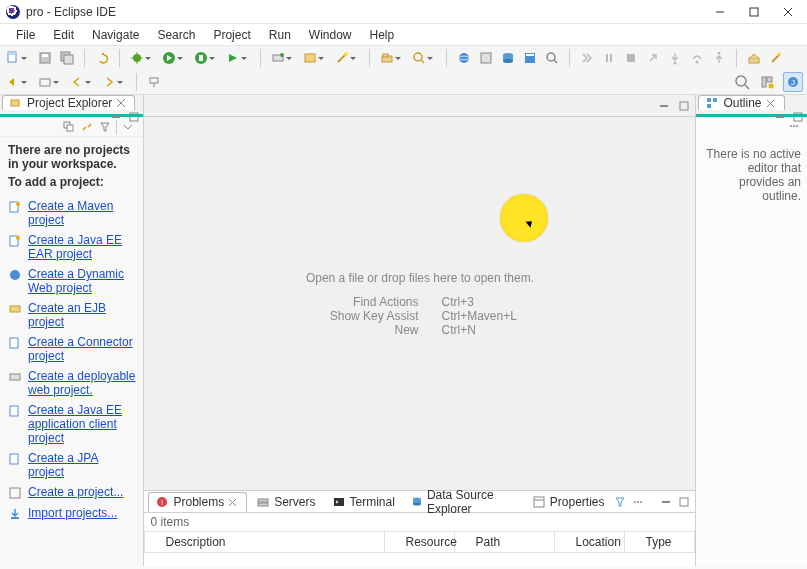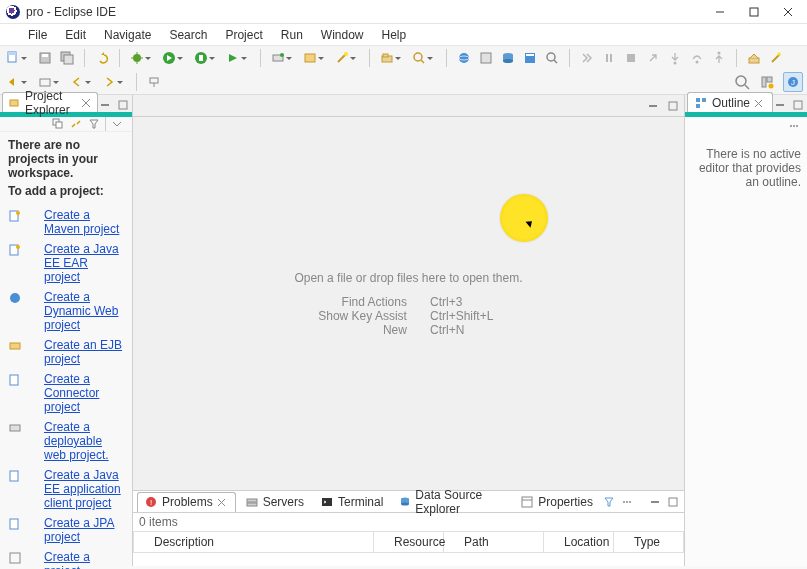--- a/index.html
+++ b/index.html
@@ -19,21 +19,21 @@
     background: #fff; border-bottom: 1px solid #e5e5e5;
   }
   .titlebar .app-icon { width: 14px; height: 14px; margin-right: 6px;
     background: radial-gradient(circle at 40% 40%, #6b3a9b 3px, #fff 3px 5px, #1b2a78 5px 7px); border-radius:50%; }
   .titlebar .title { flex: 1; font-size: 12px; color:#333; }
   .titlebar .win-controls { display:flex; gap:8px; }
   .win-btn { width:26px; height:20px; display:flex; align-items:center; justify-content:center; cursor:pointer; }
   .win-btn svg { stroke:#333; }
   
   .menubar {
-    height: 22px; display:flex; align-items:center; gap:2px; padding:0 20px;
+    height: 22px; display:flex; align-items:center; gap:2px; padding:0 8px;
     background:#fff; border-bottom:1px solid #e5e5e5;
   }
   .menubar .menu-item { padding:2px 8px; cursor:pointer; }
   
   .toolbars { background:#f5f5f5; border-bottom:1px solid #dcdcdc; }
   .toolbar-row { height:24px; display:flex; align-items:center; gap:4px; padding:2px 4px; }
   .tbtn { width:18px; height:18px; display:flex; align-items:center; justify-content:center;
     border:1px solid transparent; border-radius:2px; cursor:pointer; position:relative; }
   .tbtn.dd::after { content:""; position:absolute; right:-6px; top:7px; border:3px solid transparent; border-top-color:#666; }
   .tbtn-wrap { display:flex; align-items:center; margin-right:10px; }
@@ -42,39 +42,39 @@
   .toolbar-right { margin-left:auto; display:flex; align-items:center; gap:6px; }
   .persp-btn { width:20px; height:20px; display:flex; align-items:center; justify-content:center; border:1px solid transparent; border-radius:2px; }
   .persp-btn.active { background:#d6e7f8; border-color:#8cb5e0; }
   
   .workbench { display:flex; height: calc(569px - 24px - 22px - 52px); }
   .pane { display:flex; flex-direction:column; border-right:1px solid #cfcfcf; }
   .left-pane { width:162px; }
   .center-pane { flex:1; background:#ececec; }
   .right-pane { width:124px; background:#fbfbfb; }
   .view-tabbar {
-    height:22px; background:#f1f1f1; border-bottom:5px solid #14b8a6;
-    display:flex; align-items:flex-end; padding:0 2px; position:relative;
+    height:22px; background:#f1f1f1; border-bottom:3px solid #14b8a6;
+    display:flex; align-items:flex-start; padding:0 2px; position:relative;flex-direction:column;
   }
   .view-tab {
     display:flex; align-items:center; gap:4px; height:20px; padding:0 6px;
     background:#fff; border:1px solid #b8b8b8; border-bottom:none;
     border-top-left-radius:3px; border-top-right-radius:3px;
     font-size:12px;
   }
   .tab-icon { width:14px; height:14px; display:flex; align-items:center; justify-content:center; }
   .tab-close { width:12px; height:12px; cursor:pointer; }
   .tab-controls-right { margin-left:auto; display:flex; gap:4px; }
   .mini-btn { width:14px; height:14px; display:flex; align-items:center; justify-content:center; cursor:pointer; }
   
   .pe-toolbar { height:20px; display:flex; justify-content:flex-end; align-items:center; gap:4px; padding:0 8px; border-bottom:1px solid #eee; }
   .pe-body { padding:6px 8px; font-size:12px; }
   .pe-body p { margin-bottom:4px;font-weight:bold; }
   .pe-links { margin-top:10px; }
-  .pe-link-row { display:flex; align-items:flex-start; gap:22px; margin-bottom:6px; }
+  .pe-link-row { display:flex; align-items:flex-start; gap:6px; margin-bottom:6px; }
   .pe-link-row a { color:#1a4fcc; text-decoration:underline; cursor:pointer; }
   .pe-link-icon { width:14px; height:14px; flex-shrink:0; margin-top:1px; }
   
   .editor-area { flex:1; background:#f0f0f0; display:flex; flex-direction:column; }
   .editor-tabbar { height:22px; border-bottom:1px solid #cfcfcf; display:flex; justify-content:flex-end; align-items:center; padding:0 4px; gap:6px; }
   .editor-drop { flex:1; display:flex; flex-direction:column; align-items:center; justify-content:center; color:#888; }
   .hint-row { display:flex; gap:23px; font-size:12px; }
   .hint-row .lbl { width:110px; text-align:right; }
   .hint-row .kbd { width:90px; text-align:left; }
   
@@ -526,21 +526,21 @@
           </div>
       </div>
       <div class="editor-drop">
         <div style="margin-bottom:10px;">Open a file or drop files here to open them.</div>
         <div class="hint-row">
             <div class="lbl">Find Actions</div>
             <div class="kbd">Ctrl+3</div>
           </div>
         <div class="hint-row">
             <div class="lbl">Show Key Assist</div>
-            <div class="kbd">Ctrl+Shift+L</div>
+            <div class="kbd">Ctrl+Maven+L</div>
           </div>
         <div class="hint-row">
             <div class="lbl">New</div>
             <div class="kbd">Ctrl+N</div>
           </div>
       </div>
     </div>
 
     <div class="bottom-stack">
       <div class="bottom-tabs">

